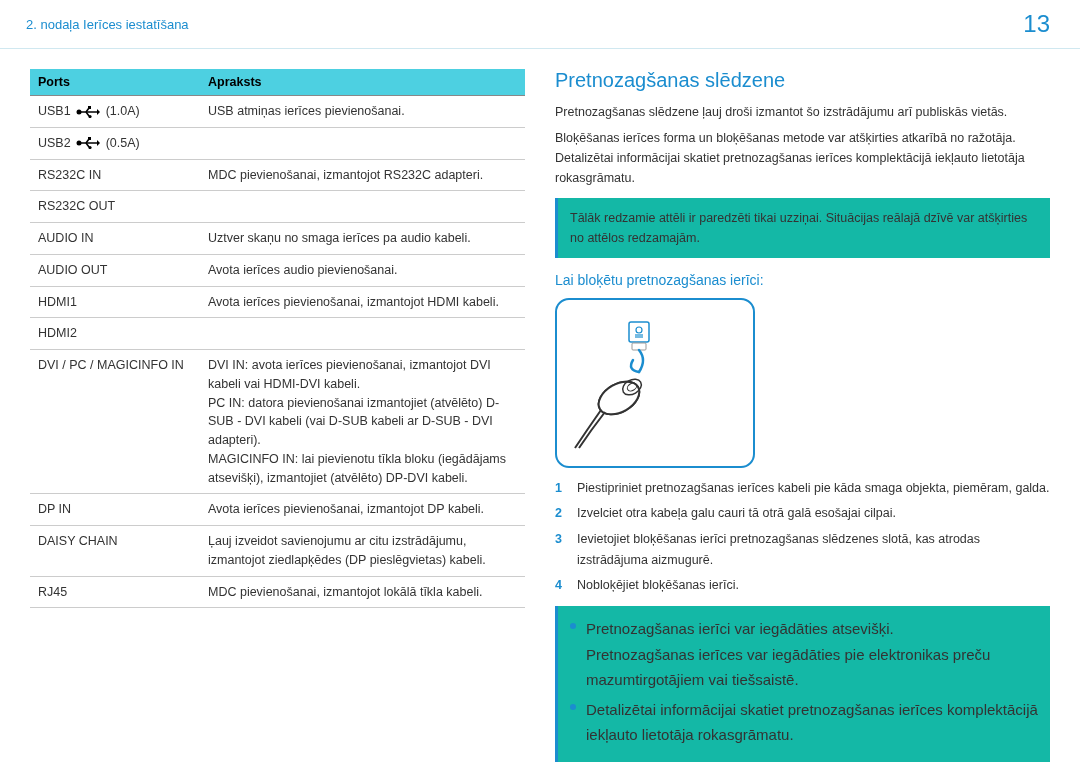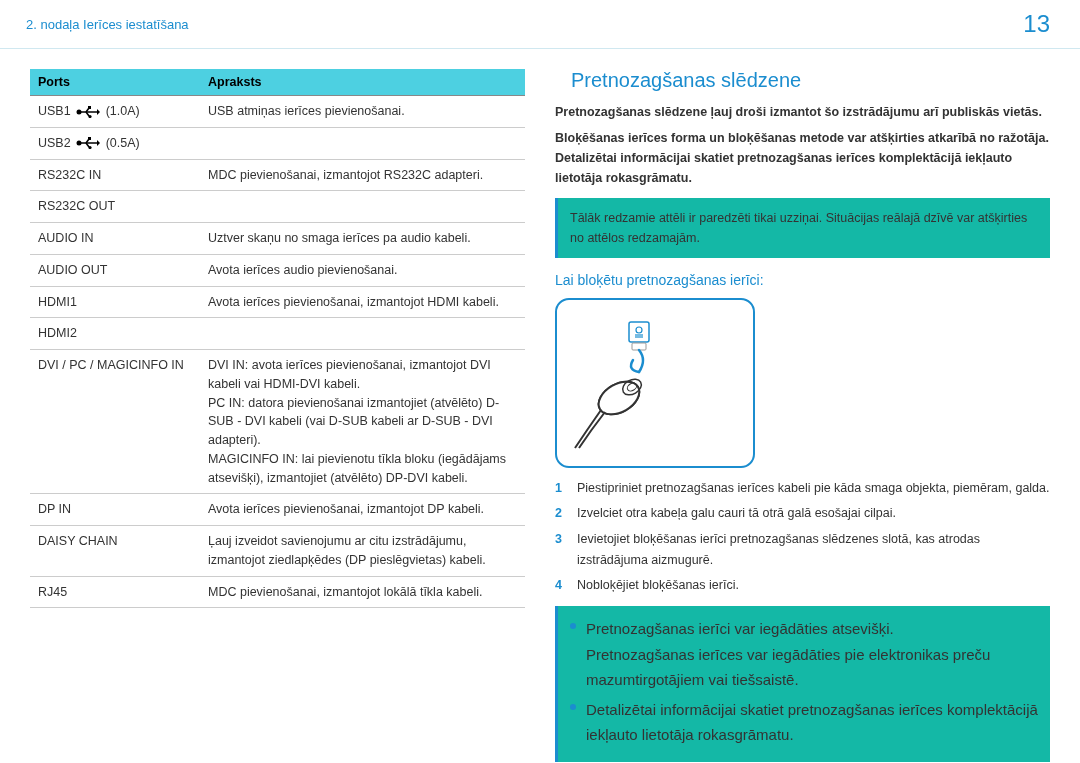--- a/index.html
+++ b/index.html
@@ -60,33 +60,31 @@
   .usb-icon {
     display: inline-block;
     vertical-align: middle;
     margin: 0 2px;
   }
   h2.section-title {
     color: #1b8dcf;
     font-size: 20px;
     font-weight: 500;
     margin-bottom: 10px;
-    margin-left: 16px;
   }
   h3.sub-title {
     color: #1b8dcf;
     font-size: 14px;
     font-weight: 500;
     margin: 14px 0 8px 0;
   }
   .para {
     font-size: 12.5px;
     line-height: 1.6;
     margin-bottom: 6px;
-    font-weight: bold;
   }
   .info-box {
     border-left: 3px solid #1b8dcf;
     background: #14b8a6;
     padding: 10px 12px;
     font-size: 12.5px;
     line-height: 1.6;
     margin: 10px 0;
   }
   .diagram {

